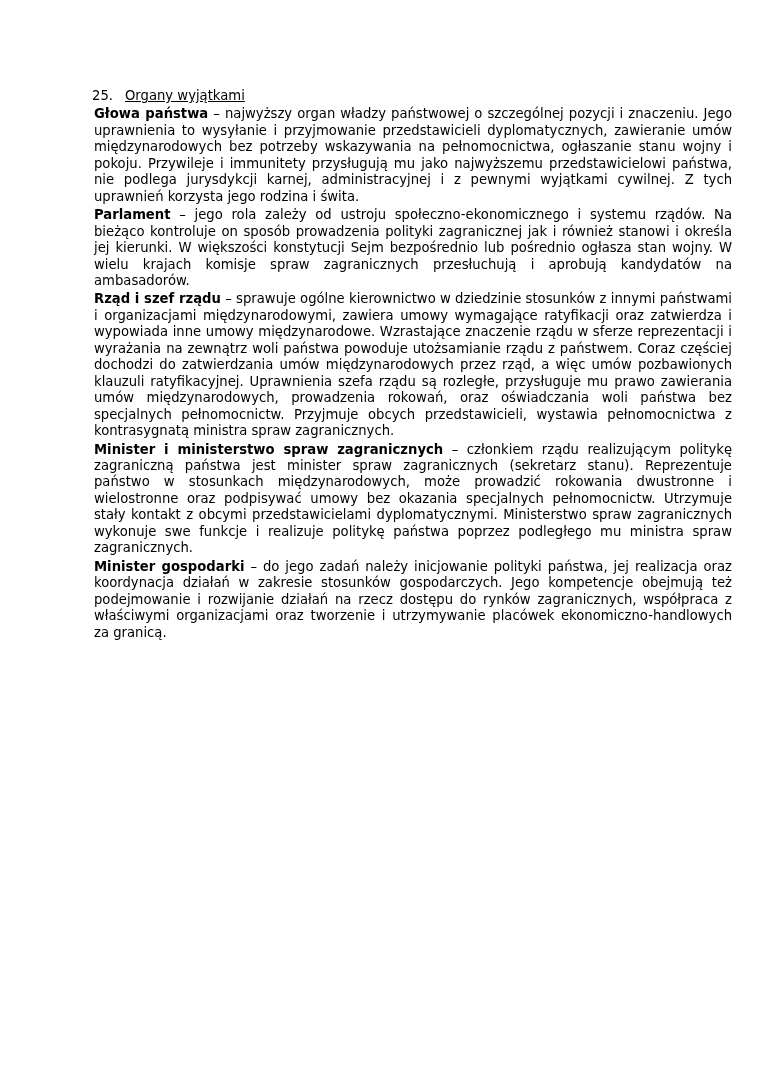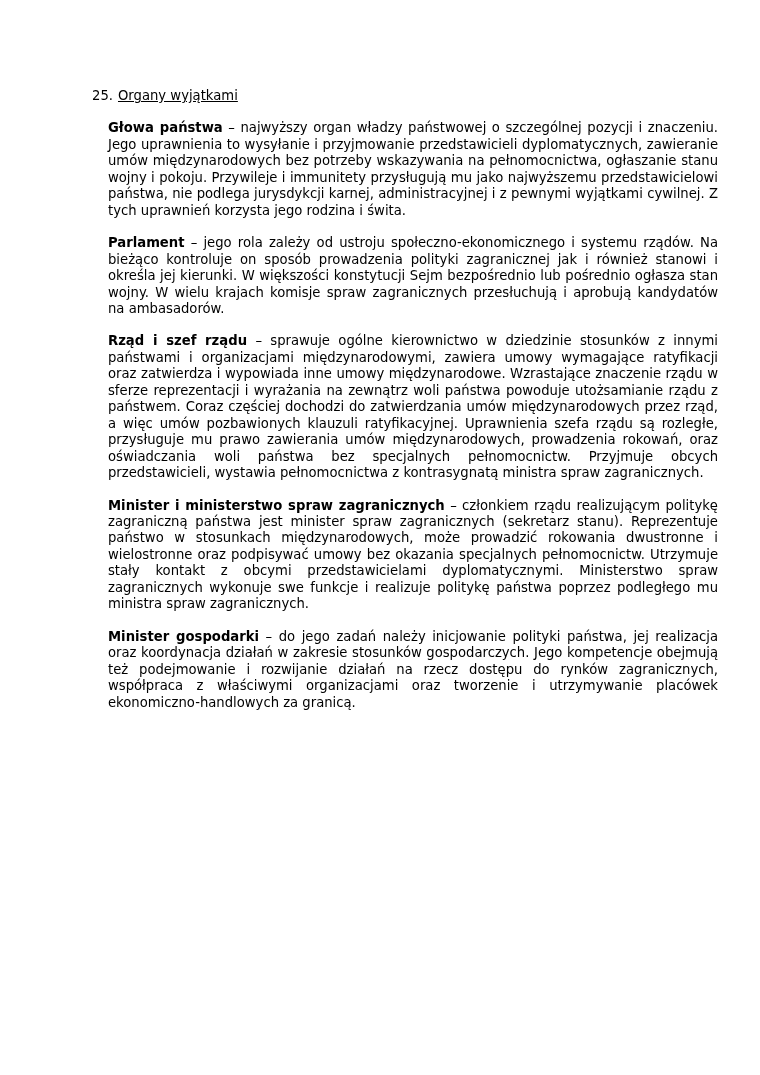--- a/index.html
+++ b/index.html
@@ -24,27 +24,27 @@
       font-size: 13.2px;
       line-height: 16.45px;
       text-align: justify;
       text-justify: inter-word;
     }
     .heading {
       text-align: left;
       white-space: nowrap;
     }
     .heading .num {
-      margin-right: 5px;
+      margin-right: 12px;
     }
     .heading .title {
       text-decoration: underline;
     }
     p.para {
-      margin: 16px;
+      margin: 2px;
       padding: 0;
     }
     .term {
       font-weight: bold;
     }
   </style>
 </head>
 <body>
 
 <div class="page">

